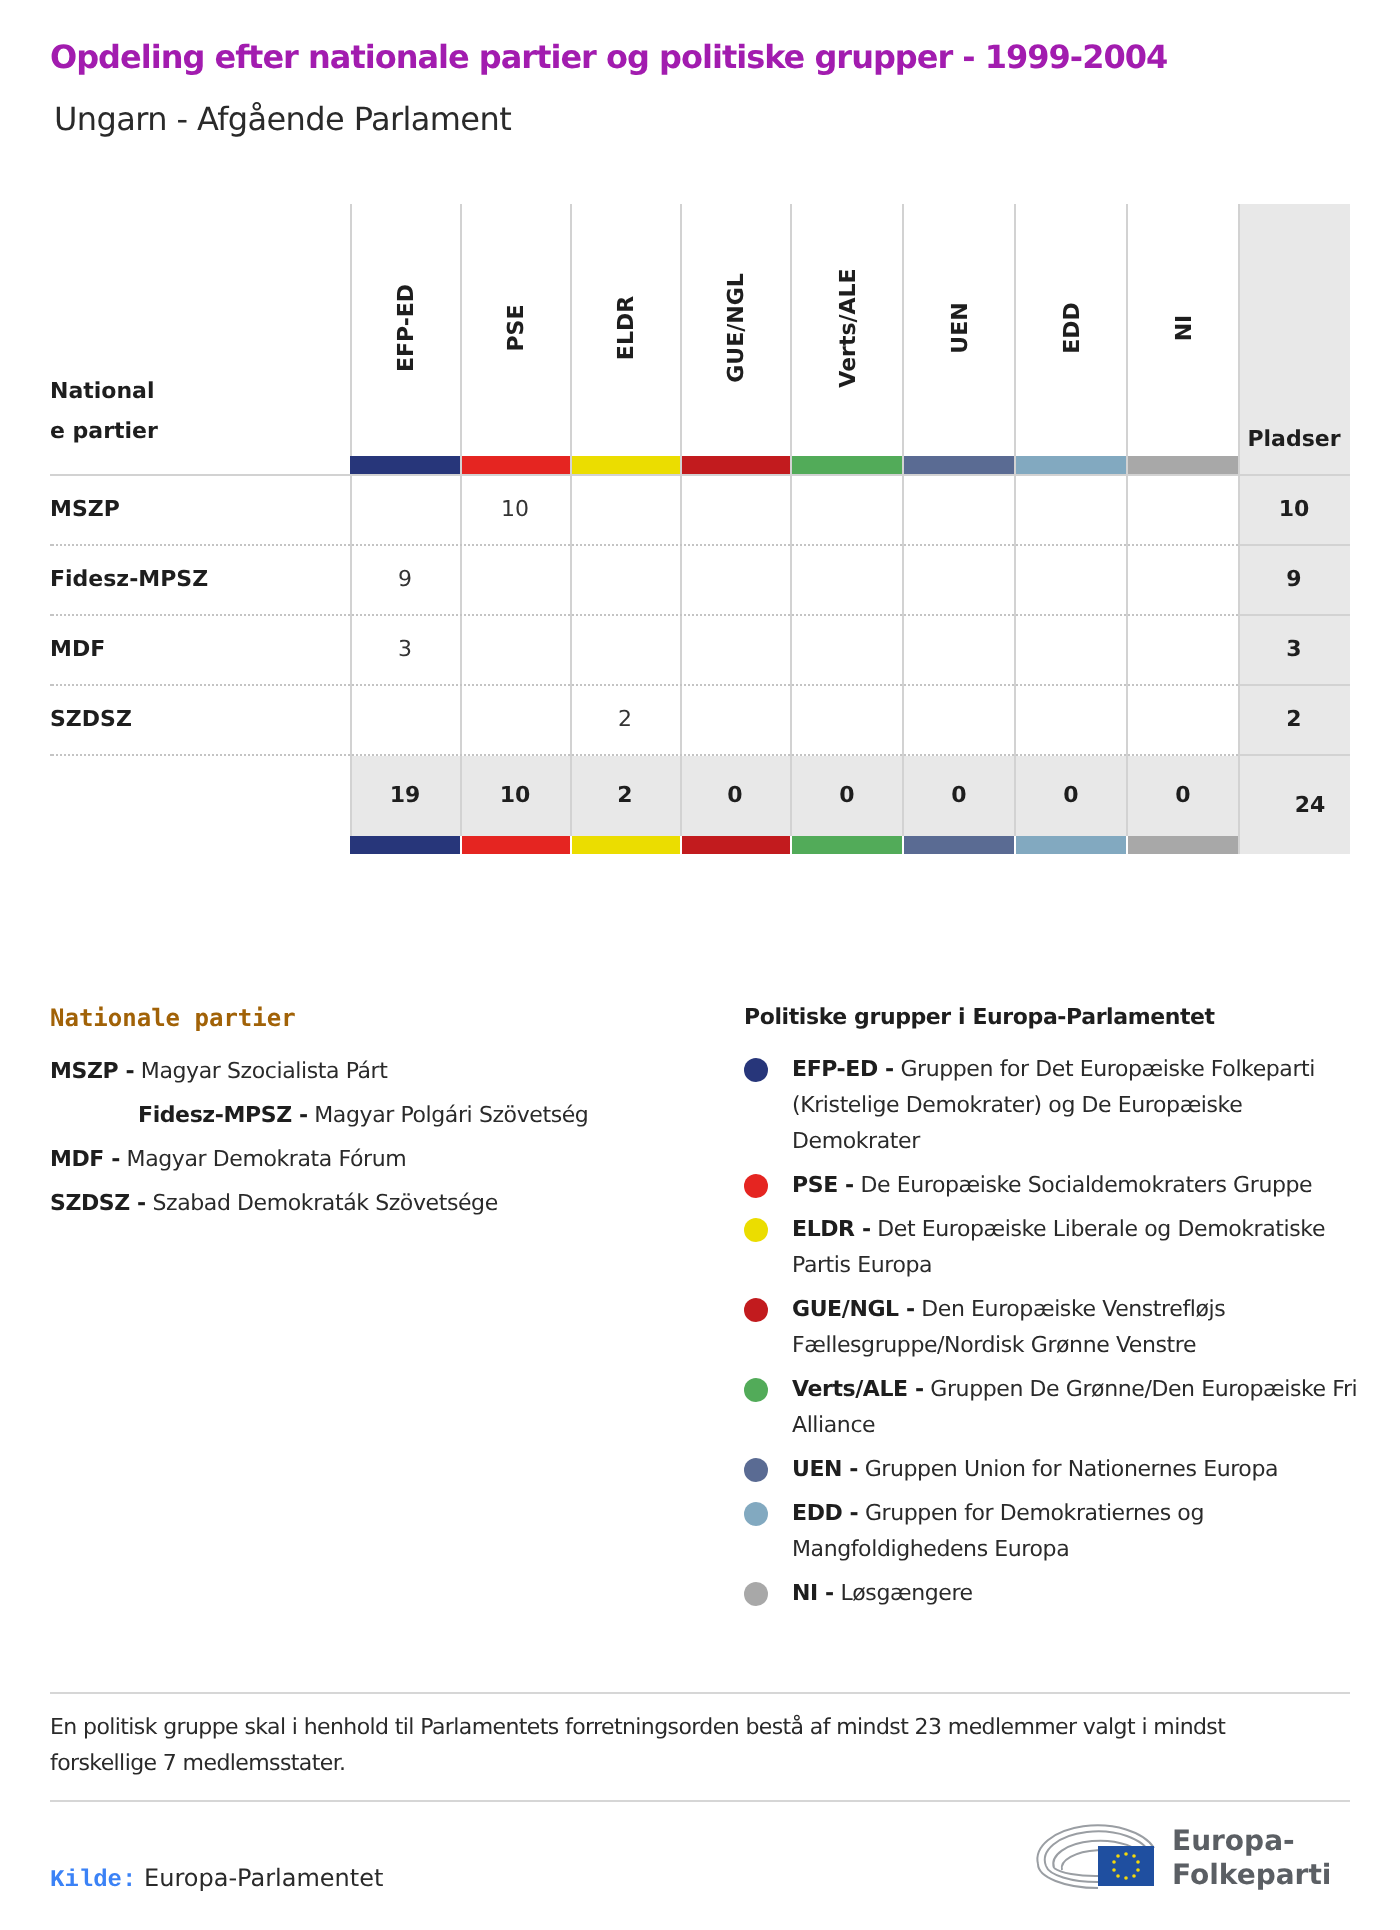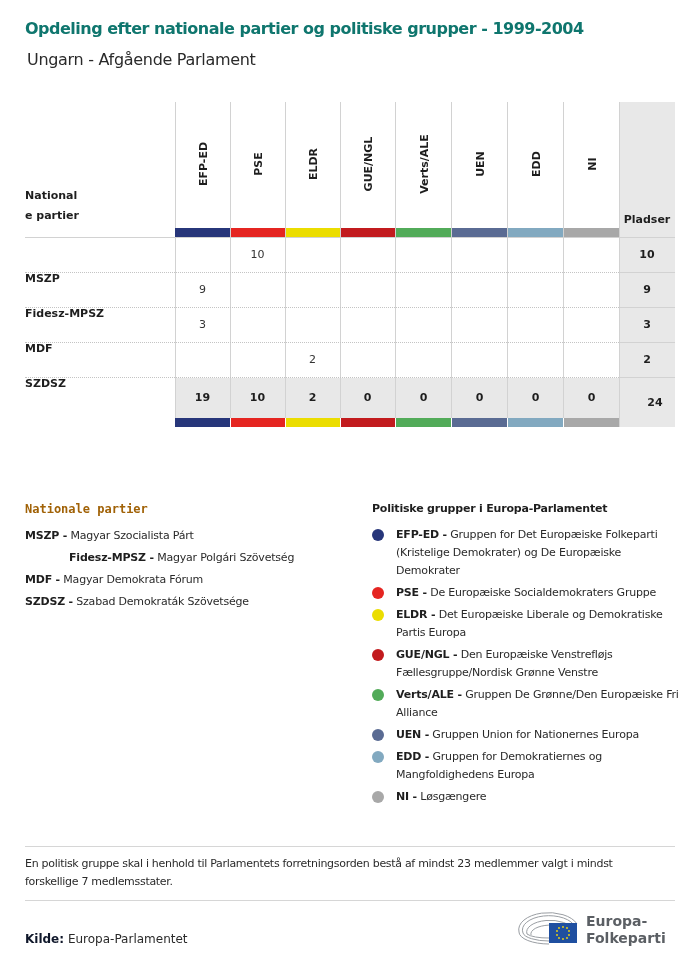--- a/index.html
+++ b/index.html
@@ -1,52 +1,52 @@
 <!DOCTYPE html>
 <html><head>
 <meta charset="utf-8">
 <style>
   * { box-sizing: border-box; margin: 0; padding: 0; }
   html, body { width: 700px; height: 965px; background: #ffffff; overflow: hidden; }
   body { position: relative; font-family: "DejaVu Sans", sans-serif; color: #1e1e1e; }
 
-  .title { position: absolute; left: 25px; top: 19px; font-size: 16px; font-weight: bold; letter-spacing: -0.5px; color: #0f766e; }
+  .title { position: absolute; left: 25px; top: 19px; font-size: 16px; font-weight: bold; letter-spacing: -0.5px; color: #a21caf; }
   .subtitle { position: absolute; left: 27px; top: 50px; font-size: 16px; font-weight: normal; letter-spacing: -0.3px; color: #2a2a2a; }
 
   
   .tbl { position: absolute; left: 0; top: 0; width: 700px; height: 440px; }
   .pladser-bg { position: absolute; left: 619px; top: 102px; width: 56px; height: 325px; background: #e8e8e8; }
   .vline { position: absolute; width: 1px; background: #d2d2d2; }
   .col-head { position: absolute; top: 102px; width: 55px; height: 126px; }
   .col-head span { position: absolute; left: 50%; top: 62px; transform: translate(-50%, -50%) rotate(-90deg); white-space: nowrap; font-size: 11px; font-weight: bold; color: #1e1e1e; }
   .bar { position: absolute; height: 9px; }
   .row-label-head { position: absolute; left: 25px; top: 186px; font-size: 11px; font-weight: bold; line-height: 20px; color: #1e1e1e; width: 60px; }
   .pladser-head { position: absolute; left: 619px; top: 213px; width: 56px; text-align: center; font-size: 11px; font-weight: bold; color: #1e1e1e; }
   .hline-solid { position: absolute; left: 25px; width: 650px; height: 1px; background: #d2d2d2; }
   .hline-dot { position: absolute; left: 25px; width: 594px; height: 0; border-top: 1px dotted #c4c4c4; }
   .hline-pl { position: absolute; left: 619px; width: 56px; height: 1px; background: #d2d2d2; }
-  .row-name { position: absolute; left: 25px; font-size: 11px; font-weight: bold; color: #1e1e1e; margin-top: 24px; }
+  .row-name { position: absolute; left: 25px; font-size: 11px; font-weight: bold; color: #1e1e1e; }
   .cell { position: absolute; width: 55px; text-align: center; font-size: 11px; color: #333; }
   .cell.total { font-weight: bold; color: #1e1e1e; }
   .totals-bg { position: absolute; left: 175px; top: 378px; width: 444px; height: 40px; background: #e8e8e8; }
 
   
   .leg-nat-title { position: absolute; left: 25px; top: 502px; font-family: "DejaVu Sans Mono", monospace; font-size: 12px; font-weight: bold; color: #a16207; }
   .leg-nat-item { position: absolute; left: 25px; font-size: 11px; color: #2a2a2a; letter-spacing: -0.2px; }
   .leg-nat-item b { color: #1e1e1e; }
   .leg-pol-title { position: absolute; left: 372px; top: 502px; font-size: 11px; font-weight: bold; color: #1e1e1e; letter-spacing: -0.2px; }
   .leg-pol-item { position: absolute; left: 372px; width: 310px; }
   .leg-pol-item .dot { position: absolute; left: 0; top: 3px; width: 12px; height: 12px; border-radius: 50%; }
   .leg-pol-item .txt { position: absolute; left: 24px; top: 0; width: 290px; font-size: 11px; line-height: 18px; color: #2a2a2a; letter-spacing: -0.2px; }
   .leg-pol-item .txt b { color: #1e1e1e; }
 
   .foot-line { position: absolute; left: 25px; width: 650px; height: 1px; background: #d6d6d6; }
   .note { position: absolute; left: 25px; top: 855px; width: 640px; font-size: 11px; line-height: 18px; color: #2a2a2a; letter-spacing: -0.3px; }
   .source { position: absolute; left: 25px; top: 932px; font-size: 12px; color: #2a2a2a; }
-  .source b { color: #0f172a; }
+  .source b { color: #3b82f6; font-family: Liberation Mono, monospace; }
   .logo { position: absolute; left: 515px; top: 910px; width: 165px; height: 38px; }
   .logo-text { position: absolute; left: 586px; top: 913px; font-size: 14px; line-height: 17px; font-weight: bold; color: #5b5f64; }
 </style>
 </head>
 <body>
 
 <div class="title">Opdeling efter nationale partier og politiske grupper - 1999-2004</div>
 <div class="subtitle">Ungarn - Afgående Parlament</div>
 
 <div class="tbl">

